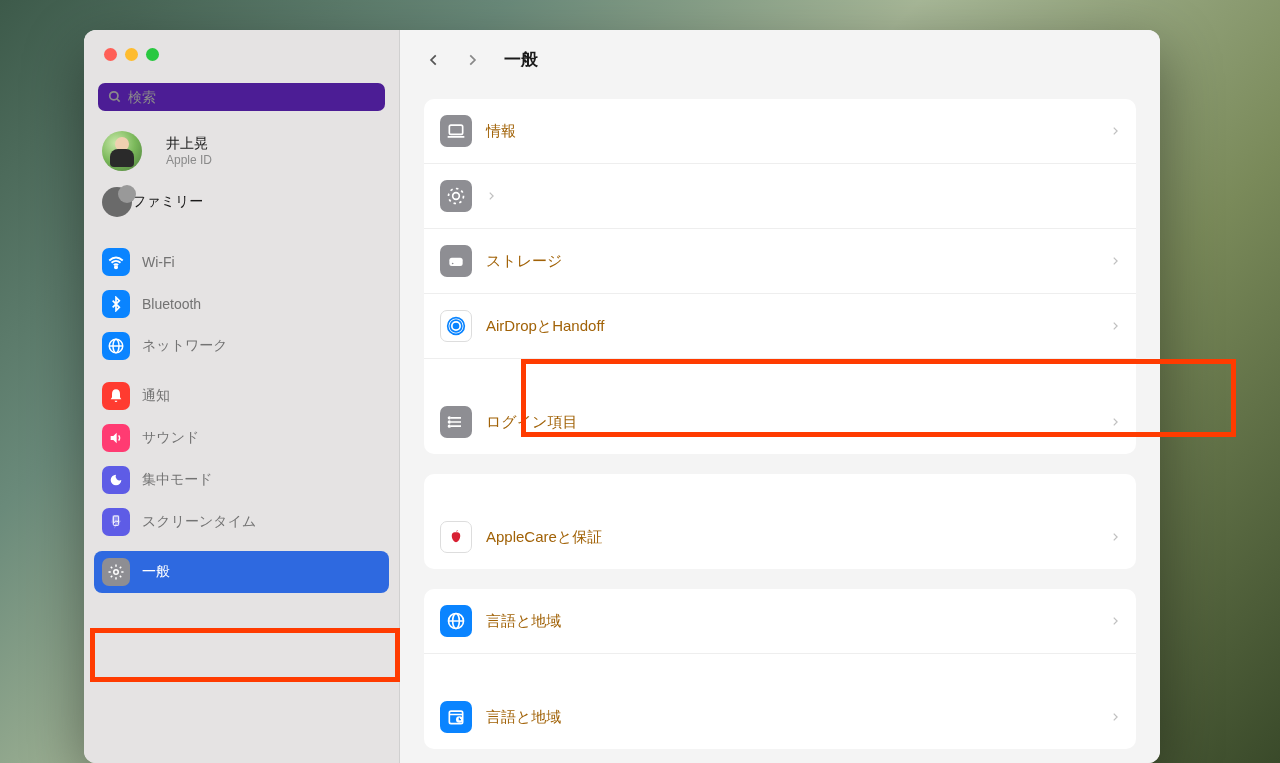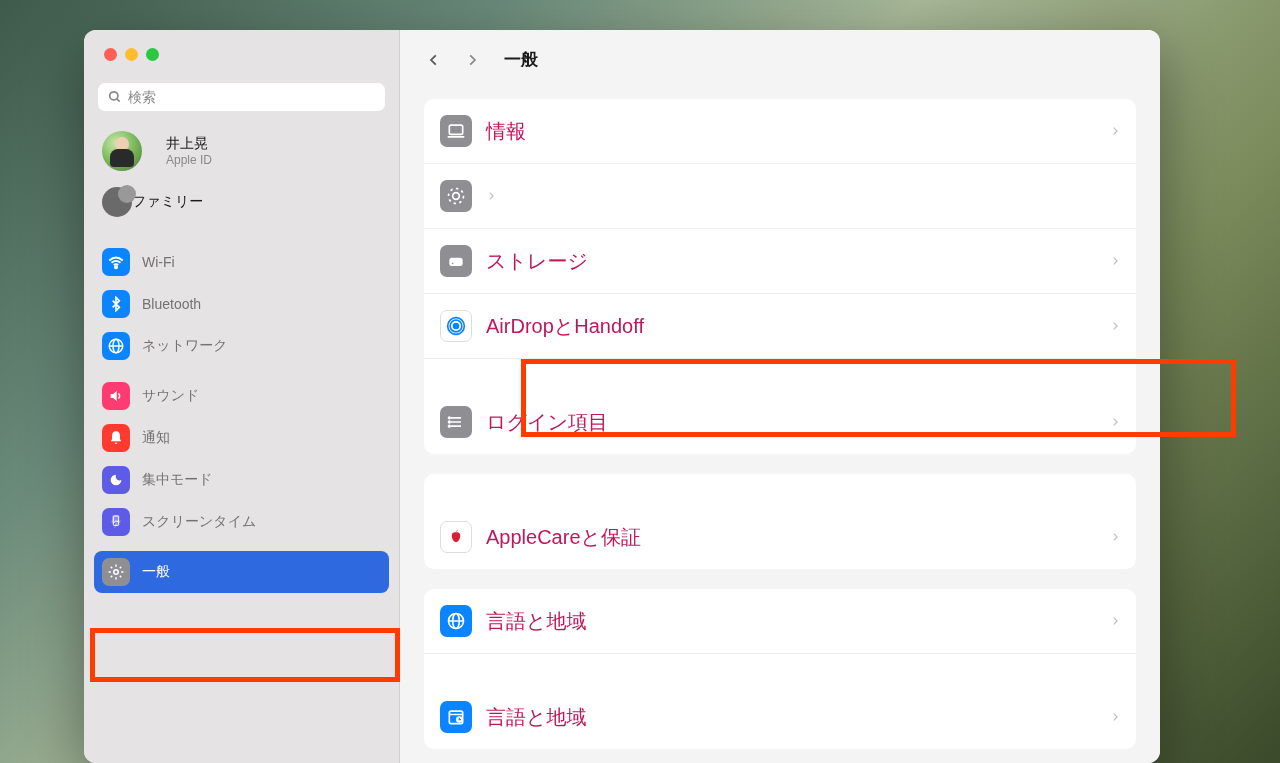--- a/index.html
+++ b/index.html
@@ -44,21 +44,21 @@
       width: 13px;
       height: 13px;
       border-radius: 50%;
     }
     .tl-close { background: #ff5f57; }
     .tl-min { background: #febc2e; }
     .tl-max { background: #28c840; }
     .search-box {
       margin: 22px 14px 16px 14px;
       padding: 5px 10px;
-      background: #ffffff;
+      background: #4c1d95;
       border-radius: 7px;
       display: flex;
       align-items: center;
       gap: 6px;
       height: 28px;
     }
     .search-box svg { flex-shrink: 0; }
     .search-box input {
       border: none;
       background: transparent;
@@ -228,22 +228,22 @@
     .ri-update { background: #8e8e93; }
     .ri-storage { background: #8e8e93; }
     .ri-airdrop { background: #ffffff; border:1px solid #ddd; color:#0a84ff;}
     .ri-login { background: #8e8e93; }
     .ri-care { background: #fff; border:1px solid #ddd; }
     .ri-lang { background: #0a84ff; }
     .ri-date { background: #0a84ff; }
     .ri-share { background: #8e8e93; }
     .row-label {
       flex: 1;
-      font-size: 20px;
-      color: #be185d;
+      font-size: 15px;
+      color: #a16207;
     }
     .chevron { color: #c0c0c0; }
     .apple-red-dot{
       width:16px;height:18px;
     }
   </style>
 </head>
 <body>
 
 <div class="desktop-bg"></div>
@@ -302,35 +302,35 @@
               <ellipse cx="12" cy="12" rx="4" ry="9"></ellipse>
               <line x1="3" y1="12" x2="21" y2="12"></line>
             </svg>
         </div>
         <span>ネットワーク</span>
       </div>
     </div>
 
     <div class="sidebar-section">
       <div class="sidebar-item">
+        <div class="sidebar-icon i-notif">
+          <svg width="16" height="16" viewBox="0 0 24 24" fill="white">
+              <path d="M12 2 C8 2 6 5 6 9 L6 14 L4 17 L20 17 L18 14 L18 9 C18 5 16 2 12 2 Z M10 19 A2 2 0 0 0 14 19 Z"></path>
+            </svg>
+        </div>
+        <span>通知</span>
+      </div>
+      <div class="sidebar-item">
         <div class="sidebar-icon i-sound">
           <svg width="16" height="16" viewBox="0 0 24 24" fill="white">
               <path d="M4 9 L4 15 L8 15 L13 20 L13 4 L8 9 Z"></path>
               <path d="M16 8 Q19 12 16 16" fill="none" stroke="white" stroke-width="2"></path>
             </svg>
         </div>
         <span>サウンド</span>
-      </div>
-      <div class="sidebar-item">
-        <div class="sidebar-icon i-notif">
-          <svg width="16" height="16" viewBox="0 0 24 24" fill="white">
-              <path d="M12 2 C8 2 6 5 6 9 L6 14 L4 17 L20 17 L18 14 L18 9 C18 5 16 2 12 2 Z M10 19 A2 2 0 0 0 14 19 Z"></path>
-            </svg>
-        </div>
-        <span>通知</span>
       </div>
       <div class="sidebar-item">
         <div class="sidebar-icon i-focus">
           <svg width="16" height="16" viewBox="0 0 24 24" fill="white">
               <path d="M20 12 A8 8 0 1 1 12 4 A6 6 0 0 0 20 12 Z"></path>
             </svg>
         </div>
         <span>集中モード</span>
       </div>
       <div class="sidebar-item">

